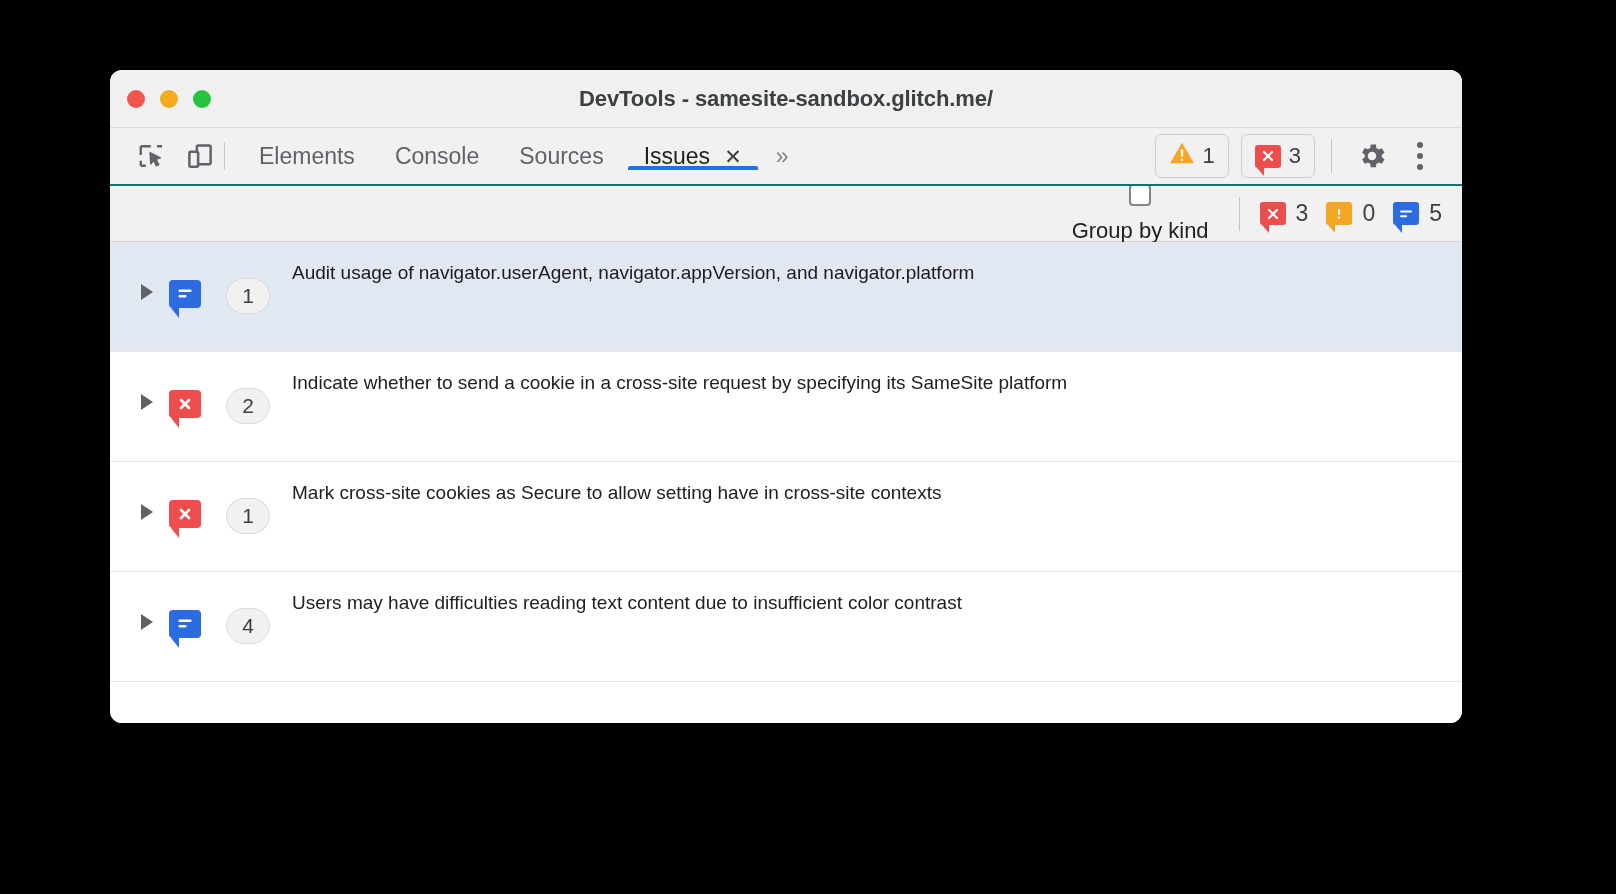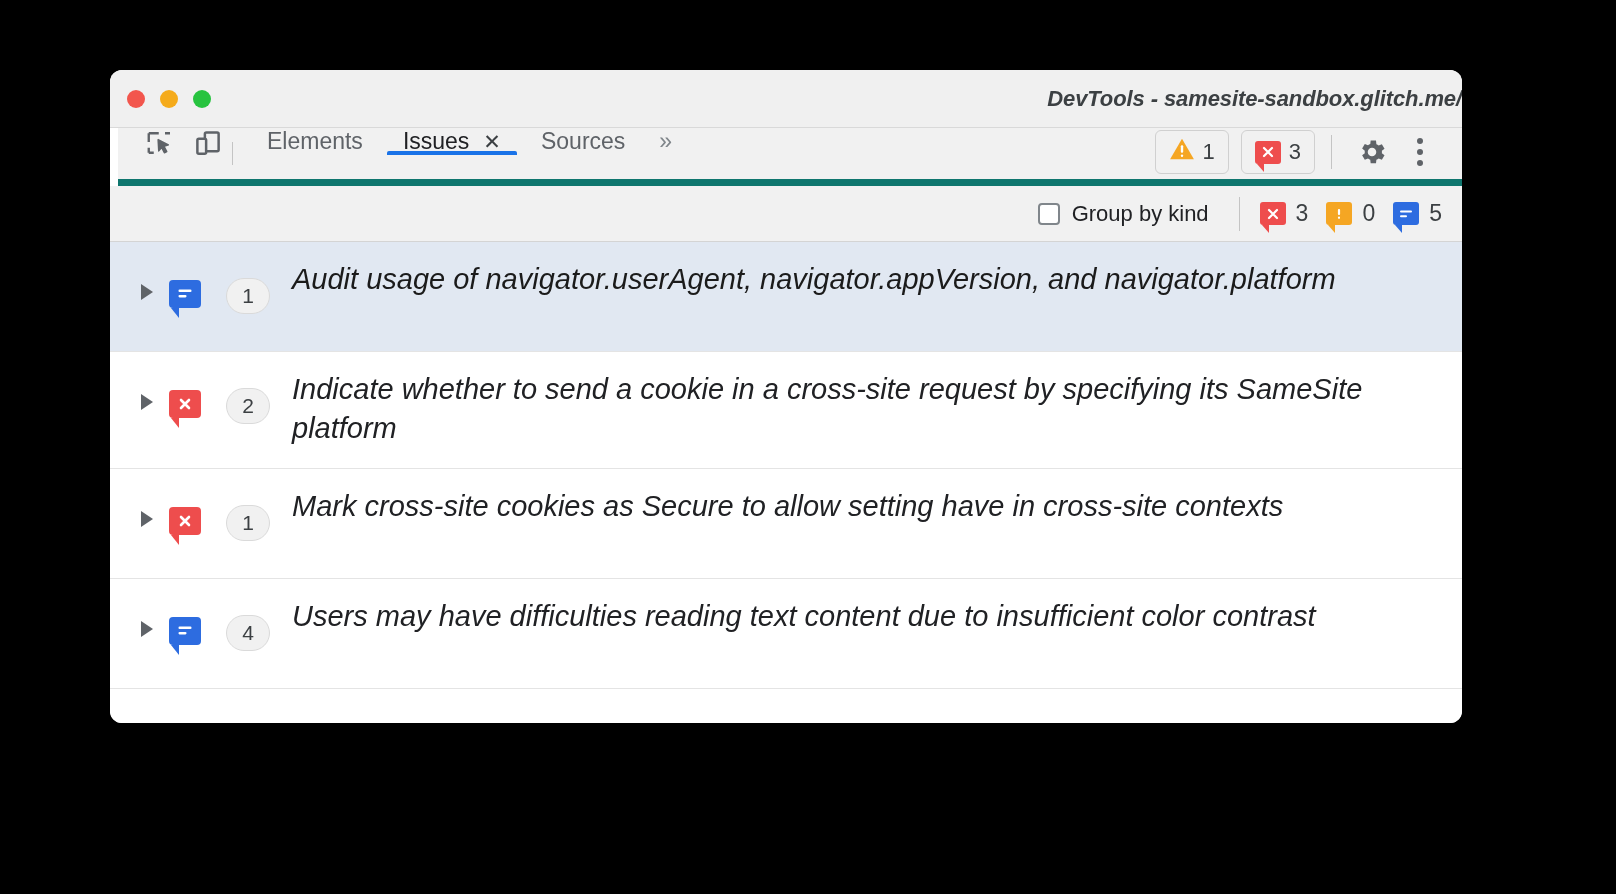--- a/index.html
+++ b/index.html
@@ -42,39 +42,37 @@
     transform: translateY(-50%);
     display: flex;
     gap: 15px;
   }
   .dot { width: 18px; height: 18px; border-radius: 50%; }
   .dot.red { background: #f2564d; }
   .dot.yellow { background: #f5ab1b; }
   .dot.green { background: #27c33f; }
   .title-text {
     width: 100%;
-    text-align: right;
+    text-align: center;
     font-size: 22px;
     font-weight: bold;
     color: #3c4043;
     letter-spacing: -0.1px;
-    font-style: italic;
   }
 
   
   .tabbar {
     position: relative;
     height: 58px;
     flex: 0 0 58px;
     background: #f1f1f1;
-    border-bottom: 7px solid #0f766e;
-    display: flex;
-    align-items: flex-start;
+    border-bottom: 2px solid #0f766e;
+    display: flex;
+    align-items: center;
     padding: 0 0 0 18px;
-    margin-left: 8px;
   }
   .tool-btn {
     width: 48px;
     display: flex;
     align-items: center;
     justify-content: center;
     color: #5f6368;
   }
   .vsep {
     width: 1px;
@@ -156,20 +154,21 @@
     justify-content: flex-end;
     padding-right: 20px;
   }
   .check-item {
     display: flex;
     align-items: center;
     gap: 12px;
     margin-left: 16px;
     font-size: 22px;
     color: #202124;
+    flex-direction: column;
   }
   .checkbox {
     width: 22px; height: 22px;
     border: 2px solid #80868b;
     border-radius: 4px;
     background: #fff;
   }
   .filter-sep { width: 1px; height: 34px; background: #c4c4c4; margin: 0 20px 0 30px; }
   .count-group { display: flex; align-items: center; gap: 10px; margin-right: 18px; font-size: 23px; color: #3c4043; }
   .count-group:last-child { margin-right: 0; }
@@ -243,25 +242,24 @@
     padding: 0 10px;
     border-radius: 18px;
     background: #f1f1f1;
     border: 1px solid #dadada;
     display: flex; align-items: center; justify-content: center;
     font-size: 21px;
     color: #3c4043;
   }
   .issue-title {
     margin-left: 22px;
-    font-size: 29px;
+    font-size: 19px;
     line-height: 1.35;
     color: #202124;
     max-width: 1155px;
-    font-style: italic;
   }
   .issue-row.selected .issue-title { color: #1b1b1b; }
 </style>
 </head>
 <body>
 
 <div id="stage">
 
   <div class="window">
 
@@ -289,26 +287,29 @@
           <rect x="3.5" y="8.5" width="7" height="12" rx="1.2" fill="#f1f1f1"></rect>
         </svg>
       </div>
 
       <div class="vsep"></div>
 
       <div class="tabs">
         <div class="tab">
           <span>Elements</span>
         </div>
+        <div class="tab">
+          <span>Console</span>
+        </div>
+        <div class="tab">
+          <span>Sources</span>
+        </div>
         <div class="tab active">
           <span>Issues</span>
           <span class="tab-close">✕</span>
-        </div>
-        <div class="tab">
-          <span>Sources</span>
         </div>
         <div class="tab-more">»</div>
       </div>
 
       <div class="tabbar-right">
 
         <div class="counter-chip">
           <span>
             <svg class="tri-warn" viewBox="0 0 24 22">
               <path d="M12 1.6L23 20.5H1z" fill="#f5a623"></path>

